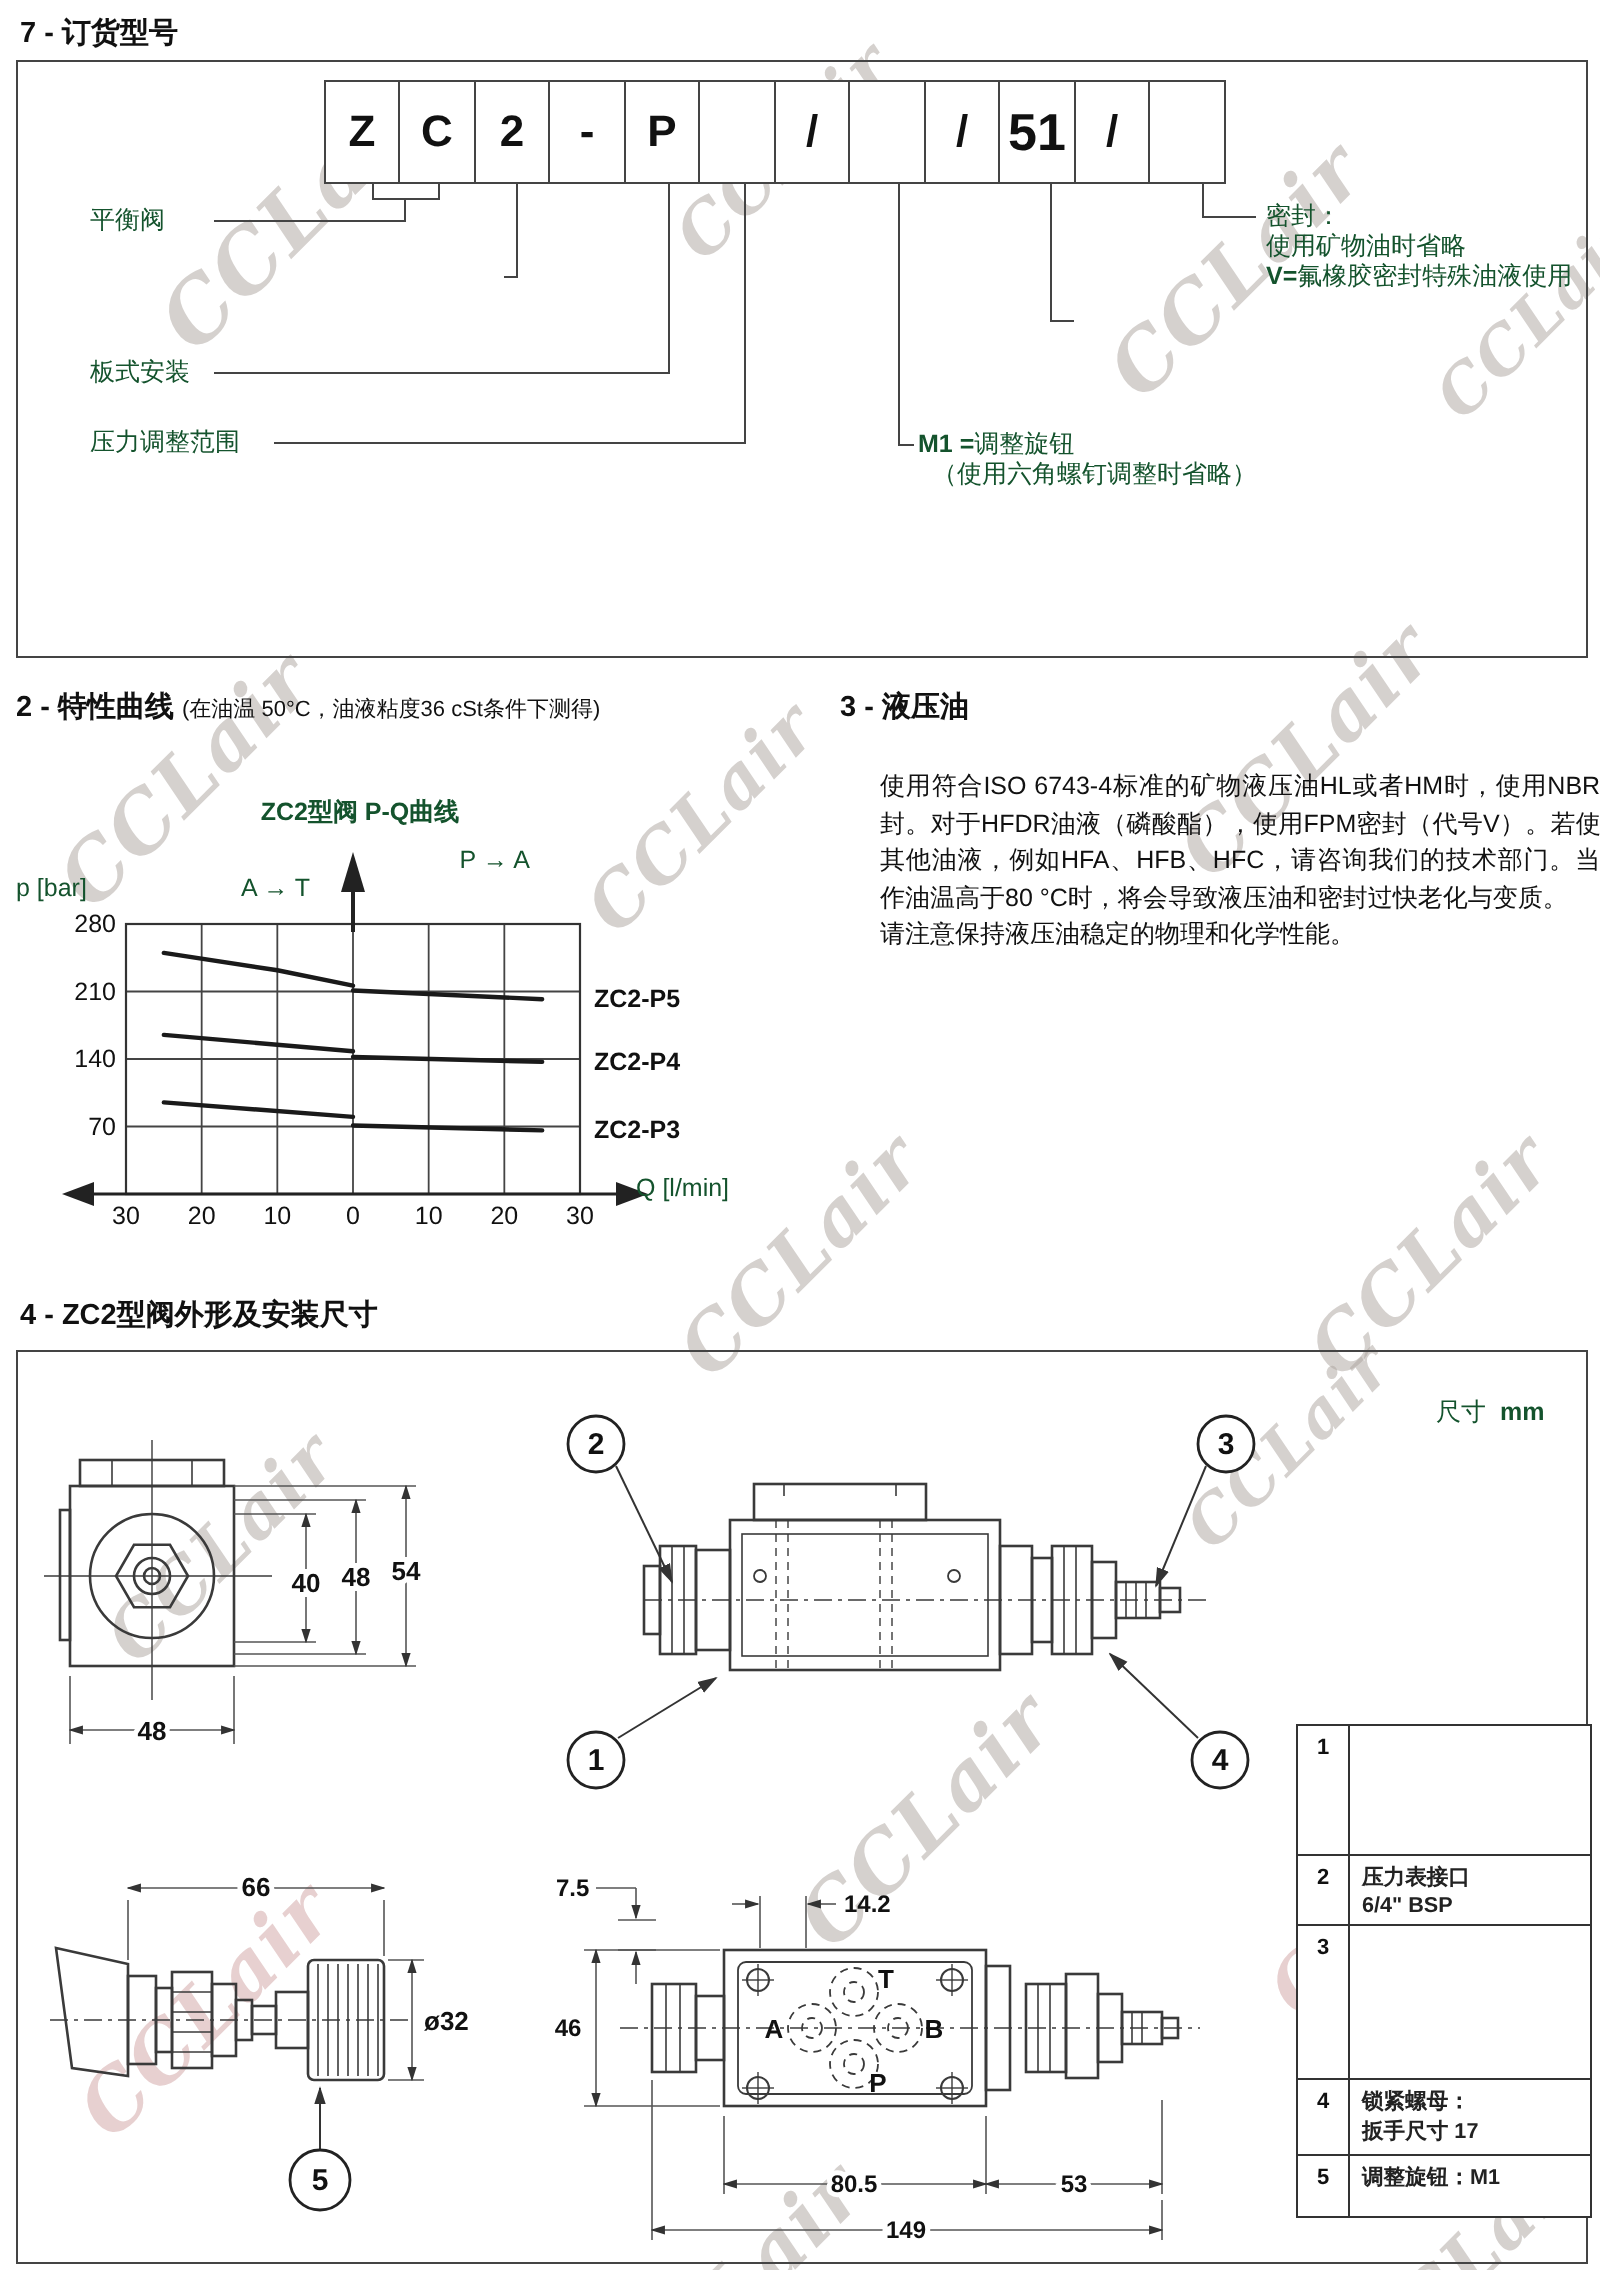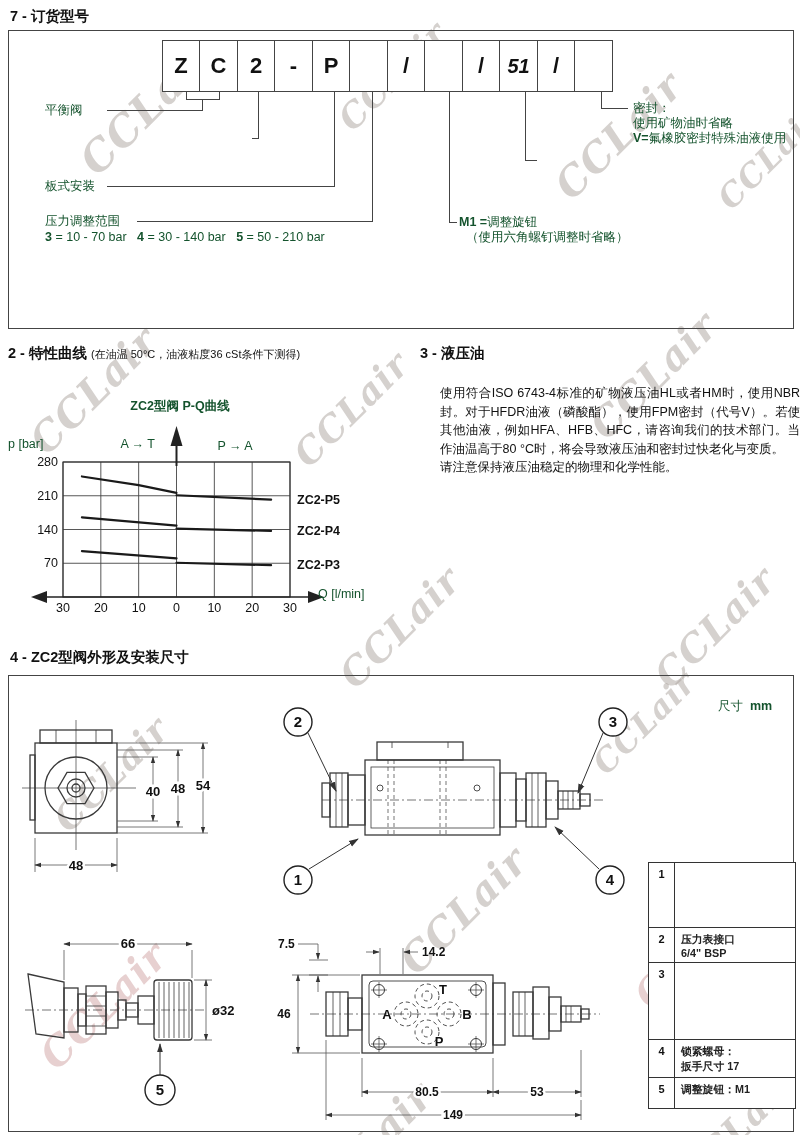--- a/index.html
+++ b/index.html
@@ -60,45 +60,40 @@
   <div id="code-row">
       <div class="cell">Z</div>
       <div class="cell">C</div>
       <div class="cell">2</div>
       <div class="cell">-</div>
       <div class="cell">P</div>
       <div class="cell"></div>
       <div class="cell">/</div>
       <div class="cell"></div>
       <div class="cell">/</div>
-      <div class="cell" style="font-size: 20px; font-style: italic;">51</div>
+      <div class="cell" style="font-size: 26px;">51</div>
       <div class="cell">/</div>
       <div class="cell"></div>
     </div>
 
   <div class="bracket" style="left:186px;top:91px;width:32px;height:8px"></div>
   <div class="linev" style="left:202px;top:99px;height:11px"></div>
   <div class="lineh" style="left:107px;top:110px;width:96px"></div>
   <div class="lbl" style="left:45px;top:102px">平衡阀</div>
 
   <div class="linev" style="left:258px;top:91px;height:47px"></div>
   <div class="lineh" style="left:252px;top:138px;width:7px"></div>
 
   <div class="linev" style="left:334px;top:91px;height:95px"></div>
   <div class="lineh" style="left:107px;top:186px;width:228px"></div>
   <div class="lbl" style="left:45px;top:178px">板式安装</div>
 
   <div class="linev" style="left:372px;top:91px;height:130px"></div>
   <div class="lineh" style="left:137px;top:221px;width:236px"></div>
   <div class="lbl" style="left:45px;top:213px">压力调整范围</div>
-  <div class="lbl" style="left:45px;top:230px">
-    <span class="b">3</span> <span>= 10 - 70 bar</span>&nbsp;&nbsp;
-    <span class="b">4</span> <span>= 30 - 140 bar</span>&nbsp;&nbsp;
-    <span class="b">5</span> <span>= 50 - 210 bar</span>
-  </div>
 
   <div class="linev" style="left:601px;top:91px;height:17px"></div>
   <div class="lineh" style="left:601px;top:108px;width:27px"></div>
   <div class="lbl" style="left:633px;top:100px">密封：</div>
   <div class="lbl" style="left:633px;top:115px">使用矿物油时省略</div>
   <div class="lbl" style="left:633px;top:130px">
     <span class="b">V=</span><span>氟橡胶密封特殊油液使用</span>
   </div>
 
   <div class="linev" style="left:525px;top:91px;height:69px"></div>
@@ -111,21 +106,21 @@
   </div>
   <div class="lbl" style="left:466px;top:229px">（使用六角螺钉调整时省略）</div>
 
   <div class="h1" style="left:8px;top:344px">
     <span>2 - 特性曲线</span>
     <span class="note">(在油温 50°C，油液粘度36 cSt条件下测得)</span>
   </div>
   <div class="lbl b" style="left:90px;top:398px;width:180px;text-align:center;font-size:12.5px">ZC2型阀 P-Q曲线</div>
   <div class="lbl" style="left:8px;top:437px">p [bar]</div>
   <div class="lbl" style="left:95px;top:437px;width:60px;text-align:right">A → T</div>
-  <div class="lbl" style="left:205px;top:439px;width:60px;text-align:center">P → A</div>
+  <div class="lbl" style="left:205px;top:423px;width:60px;text-align:right">P → A</div>
   <div class="lbl" style="left:318px;top:587px">Q [l/min]</div>
 
   <svg id="chart-svg" class="abs z1" style="left:25px;top:420px" width="330" height="200">
     <g id="chart-grid">
         <line x1="38" y1="42" x2="38" y2="177" stroke="#444" stroke-width="0.9"></line>
         <line x1="75.83333333333333" y1="42" x2="75.83333333333333" y2="177" stroke="#444" stroke-width="0.9"></line>
         <line x1="113.66666666666666" y1="42" x2="113.66666666666666" y2="177" stroke="#444" stroke-width="0.9"></line>
         <line x1="151.5" y1="42" x2="151.5" y2="177" stroke="#444" stroke-width="0.9"></line>
         <line x1="189.33333333333331" y1="42" x2="189.33333333333331" y2="177" stroke="#444" stroke-width="0.9"></line>
         <line x1="227.16666666666669" y1="42" x2="227.16666666666669" y2="177" stroke="#444" stroke-width="0.9"></line>

